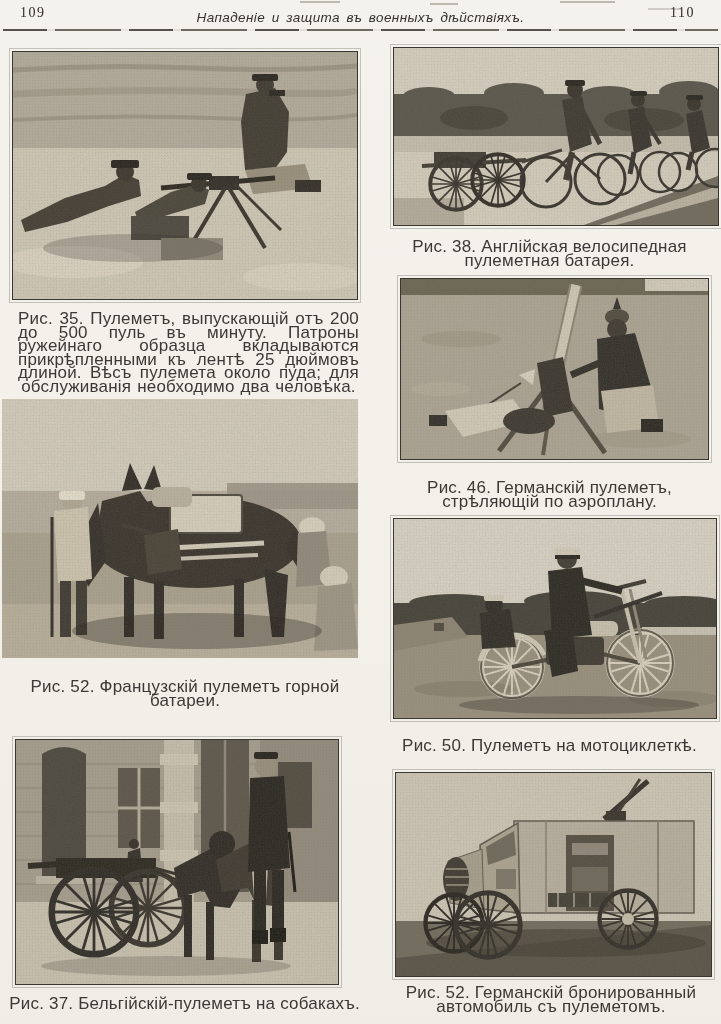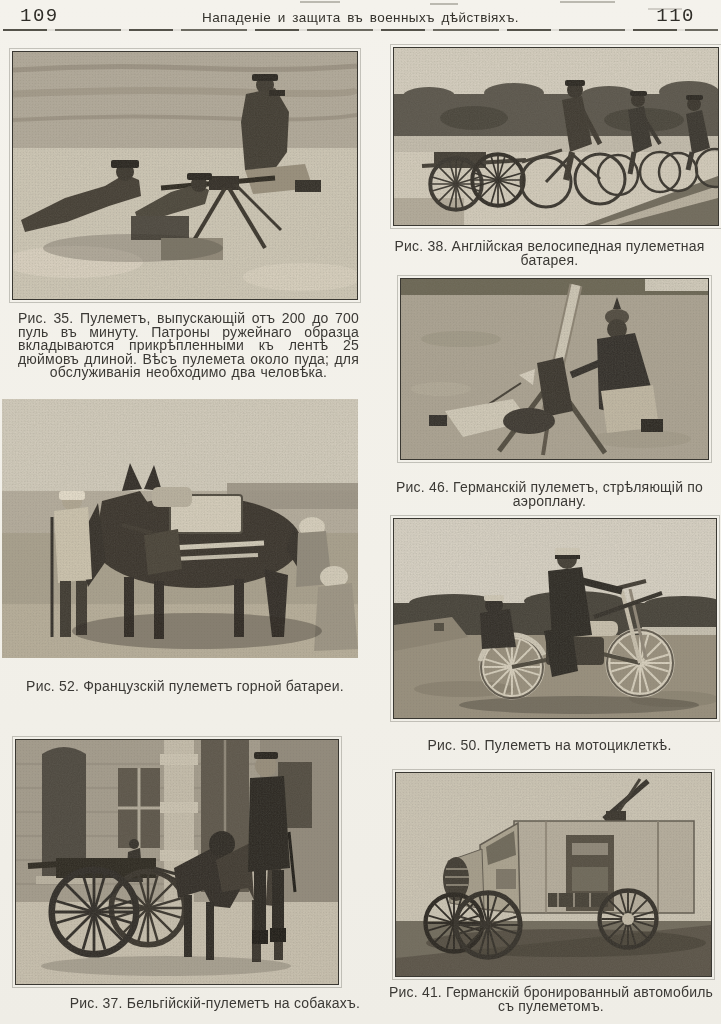--- a/index.html
+++ b/index.html
@@ -3,41 +3,41 @@
 <meta charset="utf-8">
 <style>
   html,body{margin:0;padding:0;}
   body{
     width:721px;height:1024px;position:relative;overflow:hidden;
     background:linear-gradient(180deg,#f4f2ec 0%,#f2f0e9 55%,#efede6 100%);
     font-family:"Liberation Sans",sans-serif;color:#3a3833;
   }
   .artifact{position:absolute;height:2px;background:#8d8a80;opacity:.55;}
   .pagenum{
-    position:absolute;top:5px;font-family:Liberation Mono, monospace;
-    font-size:19px;letter-spacing:1.5px;color:#2f2d28;
+    position:absolute;top:5px;font-family:Liberation Serif, serif;
+    font-size:14px;letter-spacing:1.5px;color:#2f2d28;
   }
   .running-title{
     position:absolute;top:10px;left:60px;right:60px;text-align:center;
-    font-size:13.5px;letter-spacing:.4px;word-spacing:2.5px;color:#34322c;
+    font-size:13.5px;letter-spacing:.4px;word-spacing:2.5px;color:#34322c;font-style:italic;
   }
   .rule{
     position:absolute;left:3px;right:3px;top:29px;height:2px;
     background:repeating-linear-gradient(90deg,
       #54524a 0 44px, rgba(84,82,74,.12) 44px 52px,
       #6c6a61 52px 118px, rgba(84,82,74,.08) 118px 126px);
   }
   .photo{
     position:absolute;overflow:hidden;background:#c8c2b3;
     border:1px solid #393731;outline:1px solid rgba(70,67,58,.28);outline-offset:2px;
   }
   .photo.noborder{border:none;outline:none;}
   .photo svg{display:block;width:100%;height:100%;filter:sepia(.08) contrast(.95) brightness(1.01);}
   .caption{
-    position:absolute;font-size:14px;line-height:13.5px;
+    position:absolute;font-size:17px;line-height:13.5px;
     letter-spacing:.2px;color:#3b3935;
   }
   .caption.center{text-align:center;}
   .caption.block{text-align:justify;text-align-last:center;word-spacing:1px;}
   .defs-holder{position:absolute;width:0;height:0;overflow:hidden;}
 </style>
 </head>
 <body>
 
 <svg class="defs-holder" aria-hidden="true">
@@ -109,21 +109,21 @@
     <circle cx="186" cy="132" r="8" fill="#332e25"></circle>
     <rect x="174" y="121" width="25" height="7" rx="2" fill="#221f19"></rect>
   </g>
   <rect x="118" y="164" width="58" height="24" fill="#47423a"></rect>
   <rect x="148" y="186" width="62" height="22" fill="#8e8777"></rect>
   <ellipse cx="120" cy="196" rx="90" ry="14" fill="#2a261f" opacity=".25"></ellipse>
   <rect width="344" height="247" fill="url(#dotsP)" opacity=".35"></rect>
   <rect width="344" height="247" filter="url(#grainF)" opacity=".45"></rect>
 </svg>
 </div>
-<div class="caption block" style="left:18px;top:312px;width:341px;">Рис. 35. Пулеметъ, выпускающій отъ 200 до 700 пуль въ ми­нуту. Патроны ружейнаго образца вкладываются прикрѣ­пленными къ лентѣ 25 дюймовъ длиной. Вѣсъ пулемета око­ло пуда; для обслуживанія необходимо два человѣка.</div>
+<div class="caption block" style="left:18px;top:312px;width:341px;">Рис. 35. Пулеметъ, выпускающій отъ 200 до 500 пуль въ ми­нуту. Патроны ружейнаго образца вкладываются прикрѣ­пленными къ лентѣ 25 дюймовъ длиной. Вѣсъ пулемета око­ло пуда; для обслуживанія необходимо два человѣка.</div>
 
 <div class="photo noborder" style="left:2px;top:399px;width:356px;height:259px;">
 <svg viewBox="0 0 356 259">
   <rect width="356" height="259" fill="#d2cdc0"></rect>
   <rect y="92" width="356" height="46" fill="#b4ad9e"></rect>
   <rect x="225" y="84" width="131" height="26" fill="#999285" opacity=".9"></rect>
   <rect y="134" width="356" height="125" fill="#a8a08e"></rect>
   <rect y="205" width="356" height="54" fill="#b7af9b"></rect>
   <g>
     <ellipse cx="195" cy="143" rx="104" ry="46" fill="#332d25"></ellipse>
@@ -405,13 +405,13 @@
   <g>
     <use href="#wheelG" transform="translate(58,150) scale(0.62)" color="#231f19"></use>
     <use href="#wheelG" transform="translate(92,152) scale(0.70)" color="#2d2922"></use>
     <use href="#wheelG" transform="translate(232,146) scale(0.62)" color="#2d2922"></use>
     <circle cx="232" cy="146" r="6" fill="#c5bead"></circle>
   </g>
   <rect width="315" height="203" fill="url(#dotsP)" opacity=".3"></rect>
   <rect width="315" height="203" filter="url(#grainF)" opacity=".45"></rect>
 </svg>
 </div>
-<div class="caption center" style="left:388px;top:986px;width:326px;">Рис. 41. Германскій бронированный автомобиль съ пулеме­томъ.</div>
+<div class="caption center" style="left:388px;top:986px;width:326px;">Рис. 52. Германскій бронированный автомобиль съ пулеме­томъ.</div>
 
 </body></html>

